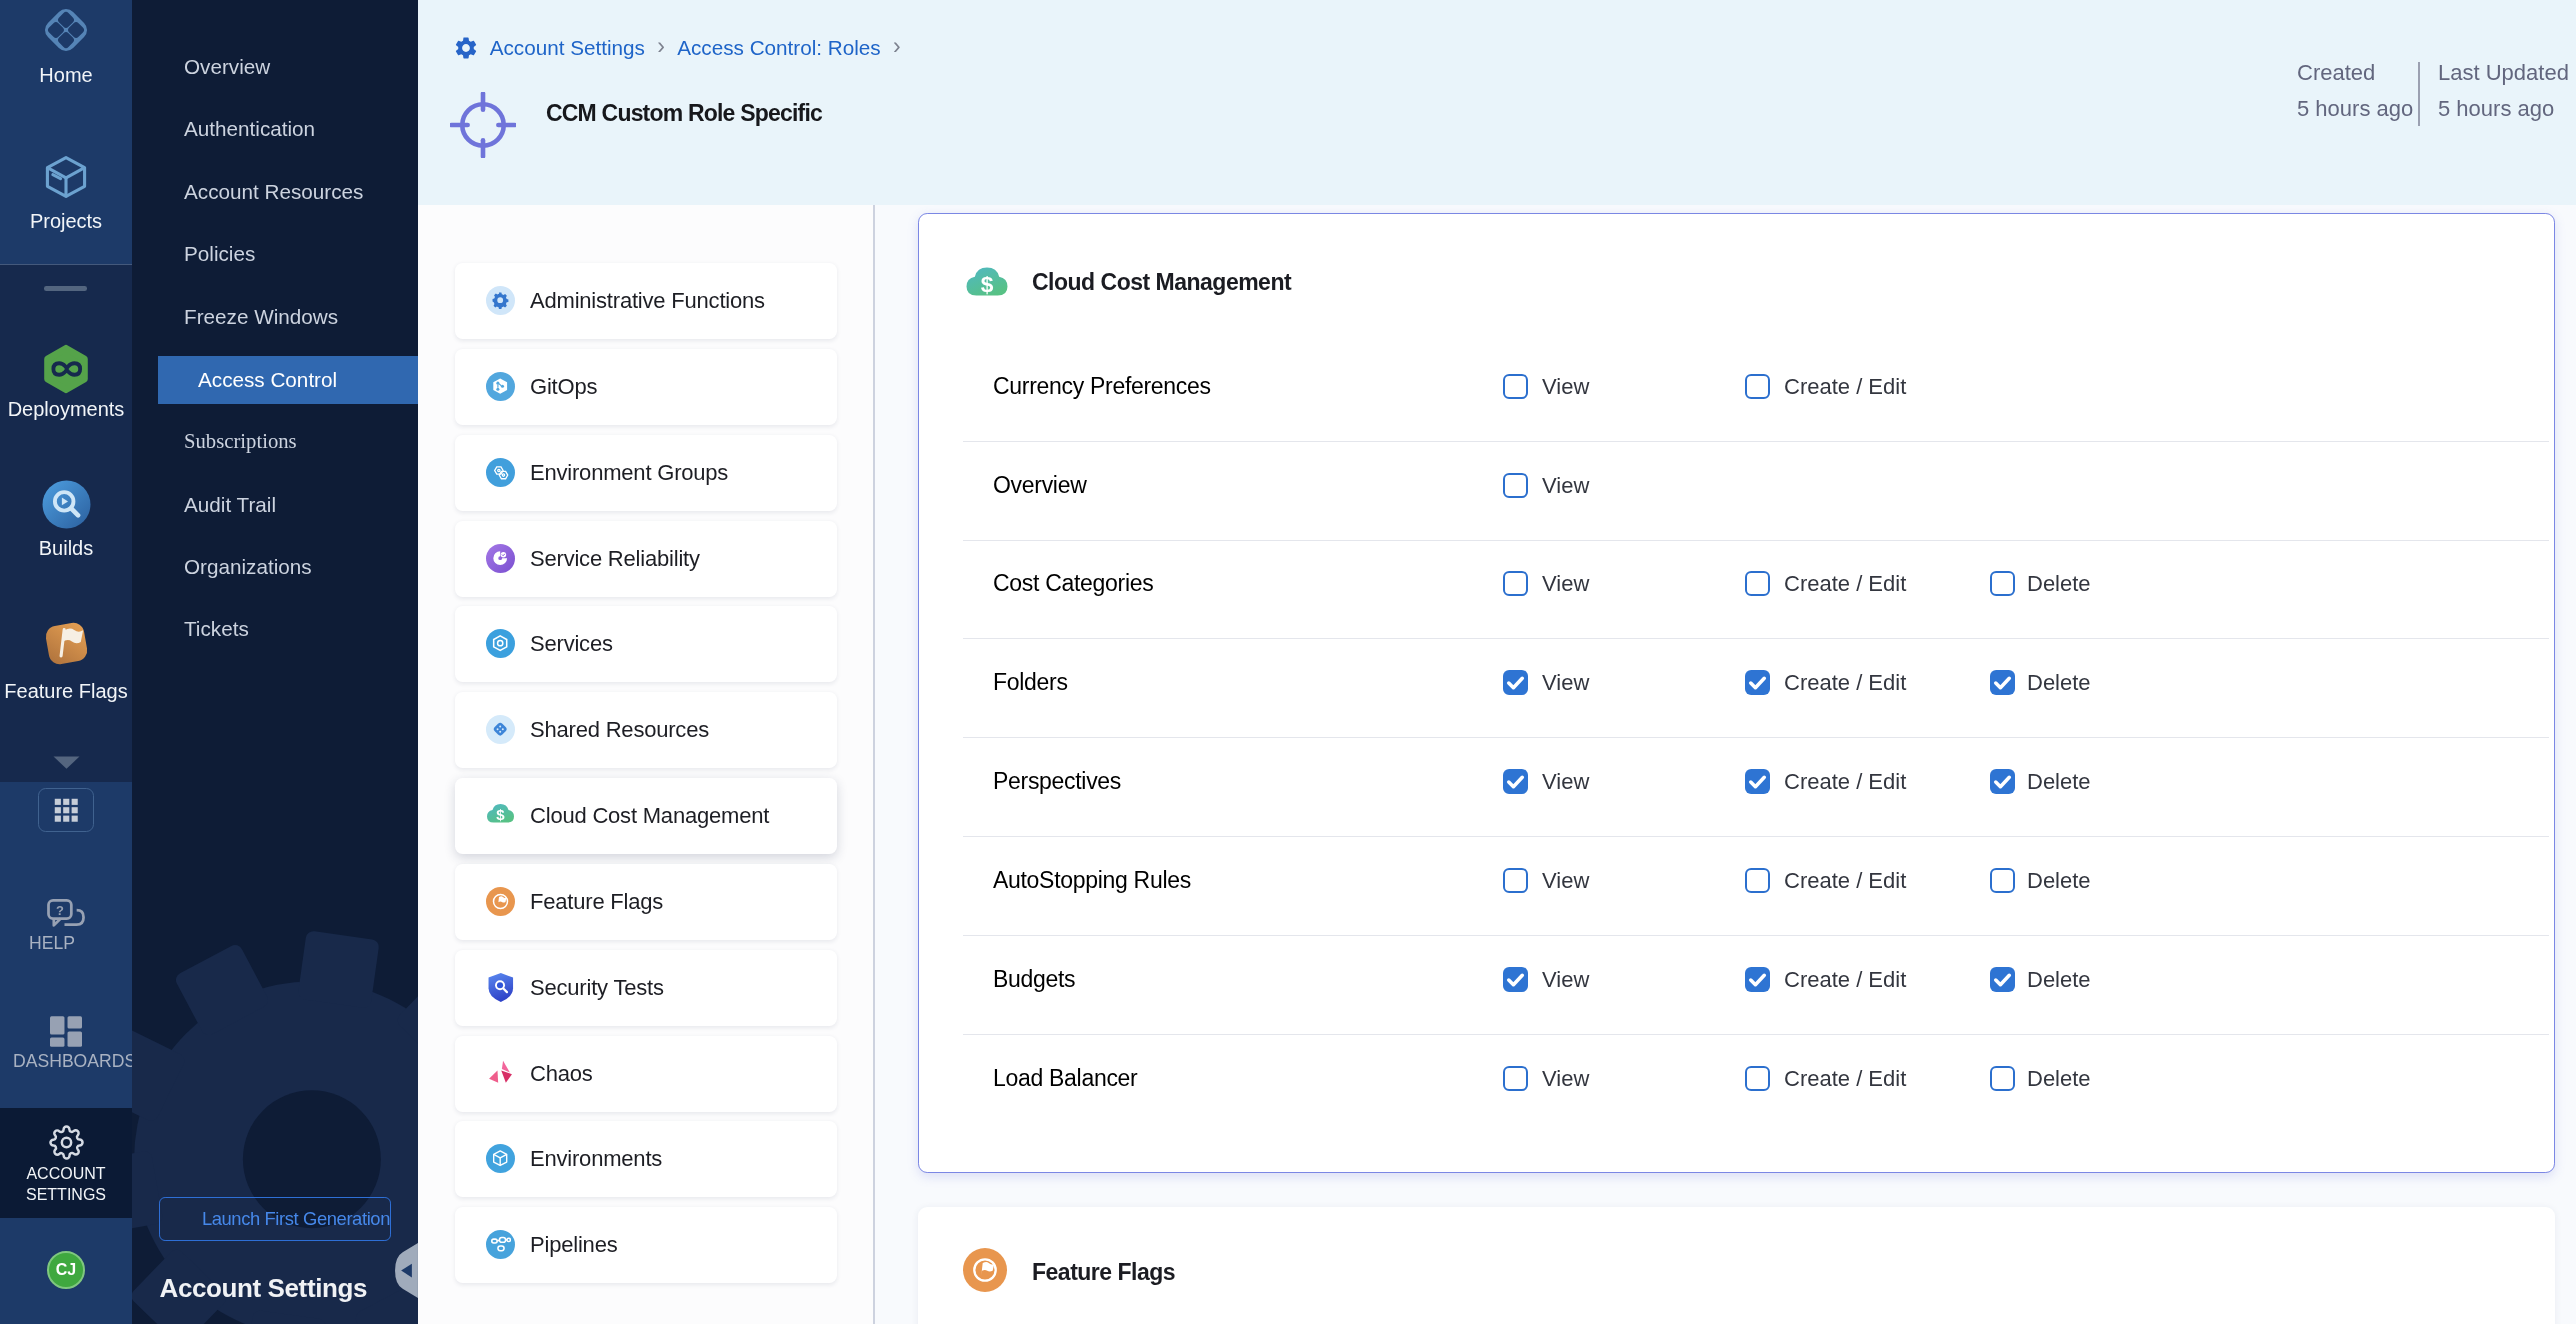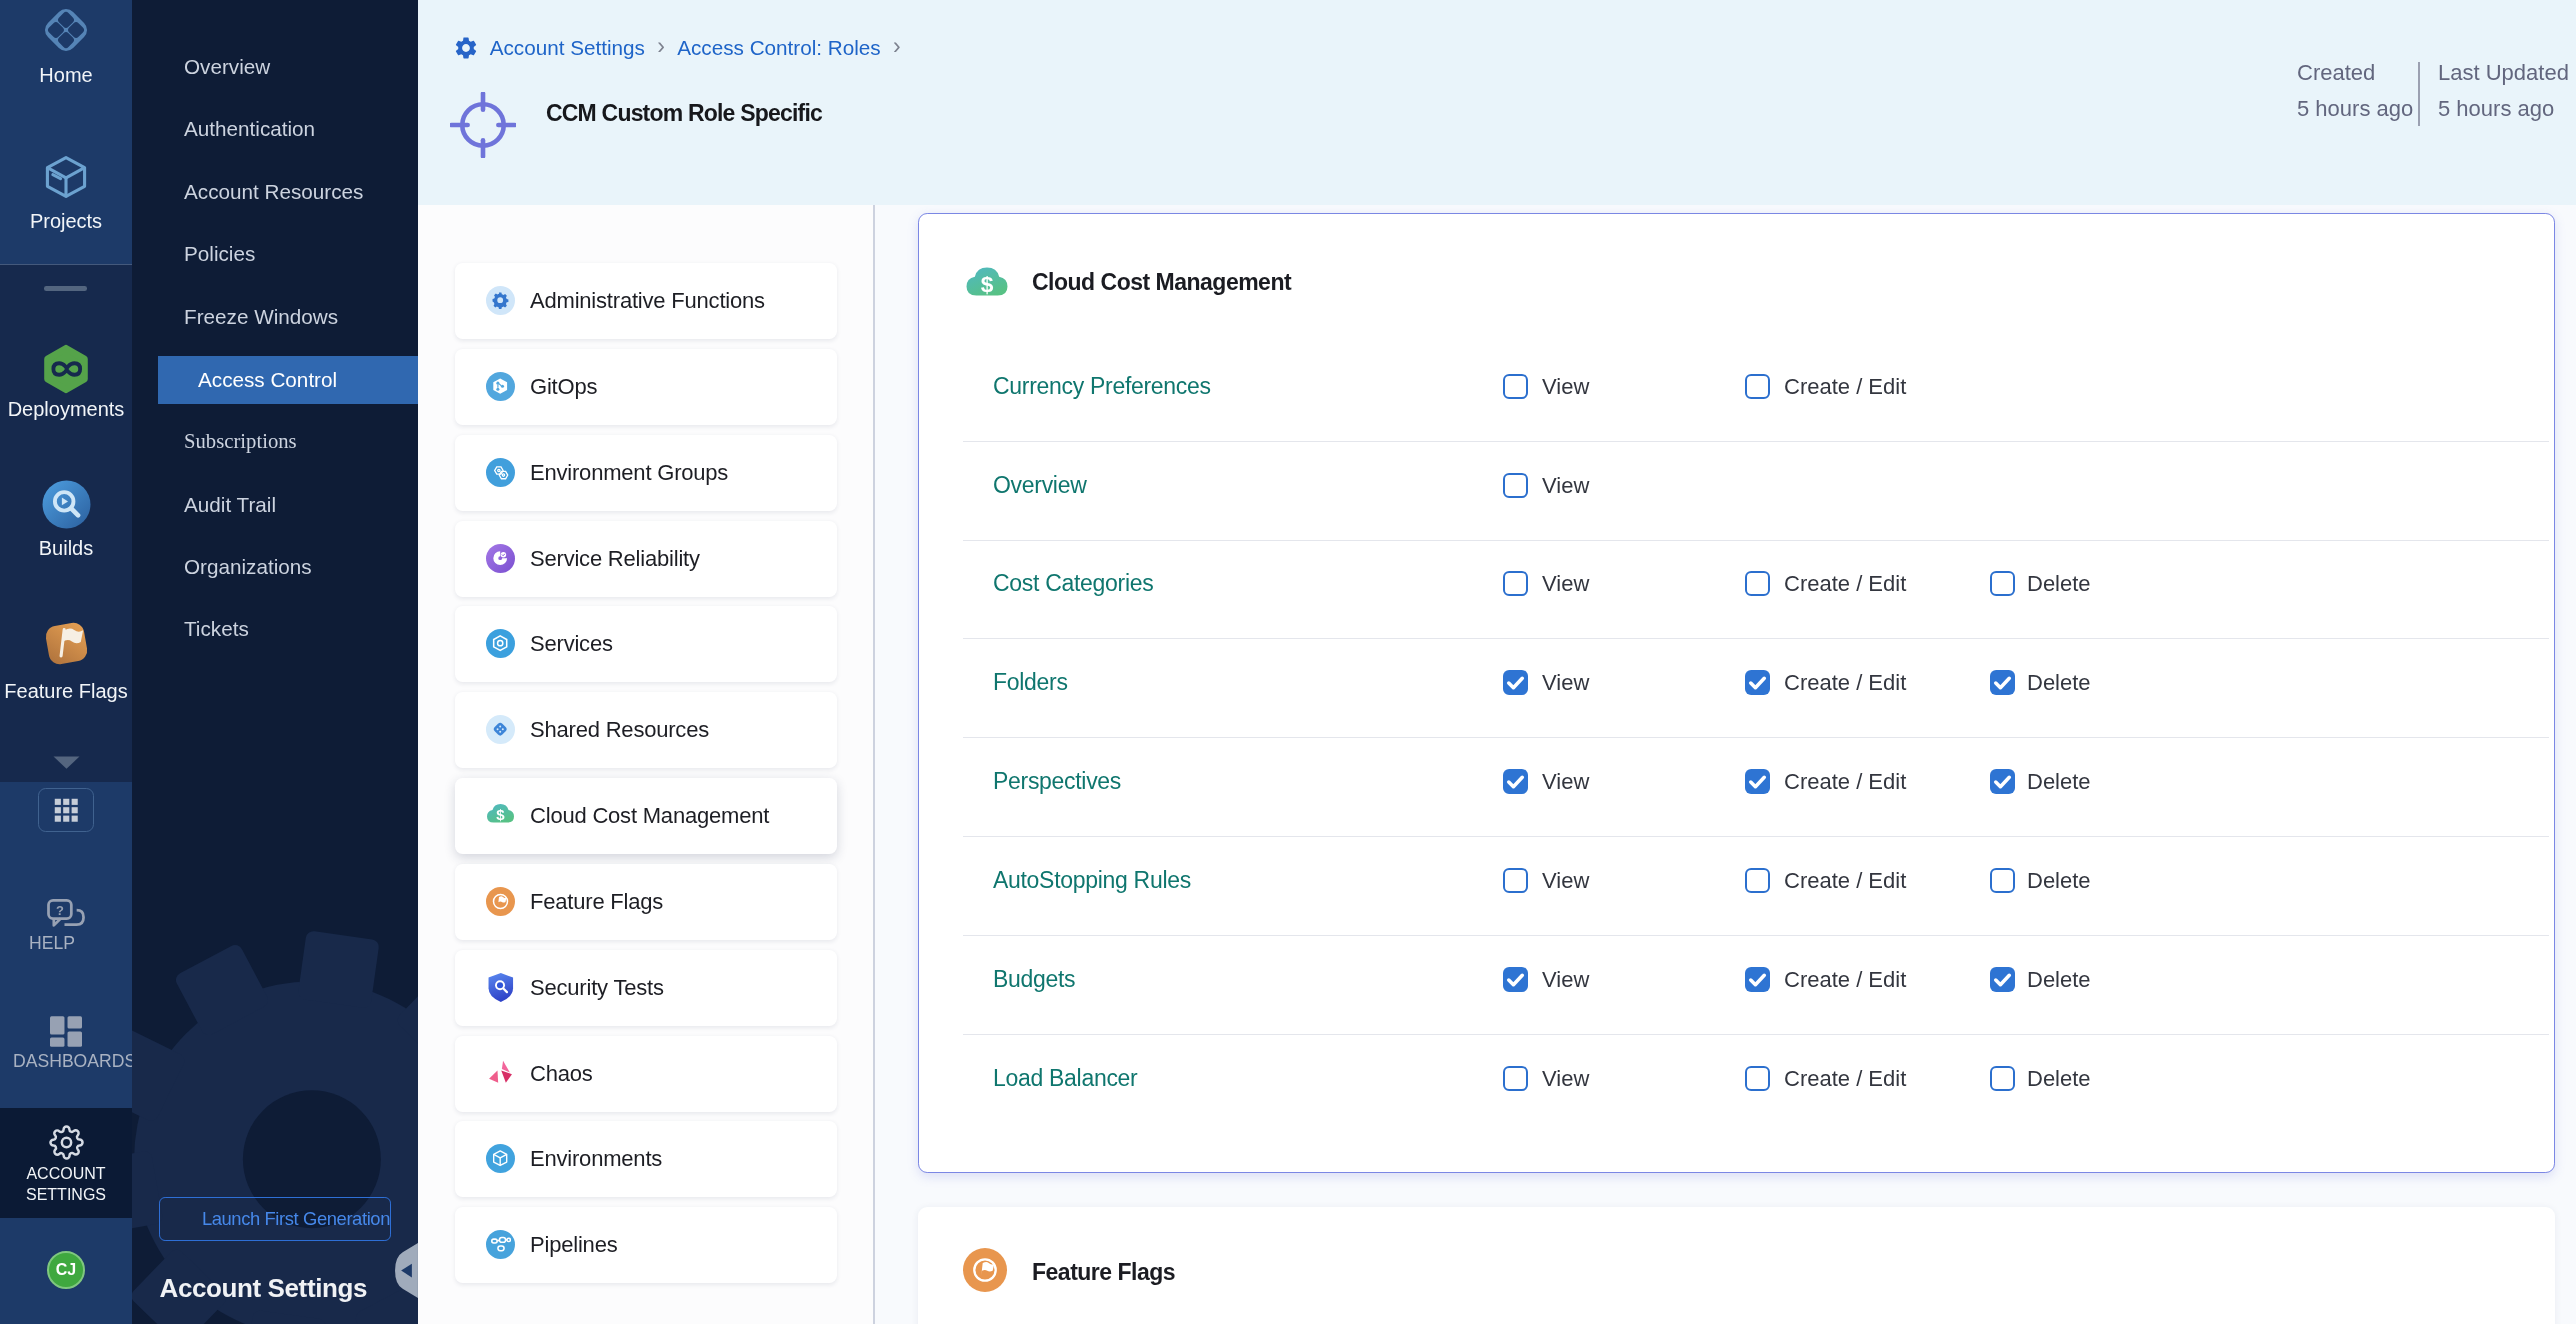--- a/index.html
+++ b/index.html
@@ -40,21 +40,21 @@
   .rescard .cicon { position:absolute; left:31px; top:23px; width:29px; height:29px; border-radius:50%; display:flex; align-items:center; justify-content:center; }
   .rescard .ctext { position:absolute; left:75px; top:0; height:76px; line-height:76px; font-size:22px; color:#1d1e24; letter-spacing:-0.2px; white-space:nowrap; }
 
   
   #rightarea { position:absolute; left:875px; top:205px; width:1701px; height:1119px; background:#f8fafd; }
   #ccmcard { position:absolute; left:918px; top:213px; width:1637px; height:960px; background:#fff; border:1.5px solid #7b87e4; border-radius:9.2px; box-shadow:0 3.1px 10.7px rgba(110,120,220,0.20); }
   #ccmhead { position:absolute; left:46px; top:52px; width:613px; height:40px; }
   #ccmtitle { position:absolute; left:113px; top:55px; font-size:23px; font-weight:bold; color:#1b1c22; letter-spacing:-0.5px; }
   .prow { position:absolute; left:44px; right:4.6px; height:99px; }
   .prow.b { border-bottom:1.5px solid #e4e6ec; }
-  .prow .plabel { position:absolute; left:30px; top:30px; font-size:23px; color:#0f766e; letter-spacing:-0.3px; white-space:nowrap; }
+  .prow .plabel { position:absolute; left:30px; top:30px; font-size:23px; color:#000000; letter-spacing:-0.3px; white-space:nowrap; }
   .cb { position:absolute; top:31px; width:25px; height:25px; border-radius:6.1px; }
   .cb.off { border:2.3px solid #2b6fce; background:#fff; }
   .cb.on { background:#2e74d3; }
   .cblabel { position:absolute; top:31px; font-size:22px; color:#33363f; white-space:nowrap; }
   .cb1 { left:540px; } .lb1 { left:579px; }
   .cb2 { left:782px; } .lb2 { left:821px;text-align:center; }
   .cb3 { left:1027px; } .lb3 { left:1064px; }
 
   #ffcard { position:absolute; left:918px; top:1207px; width:1637px; height:306px; background:#fff; border-radius:9.2px; box-shadow:0 1.5px 7.7px rgba(40,50,90,0.08); }
   #fficon { position:absolute; left:45px; top:41px; width:44px; height:44px; border-radius:50%; background:#e8964e; display:flex; align-items:center; justify-content:center; }

